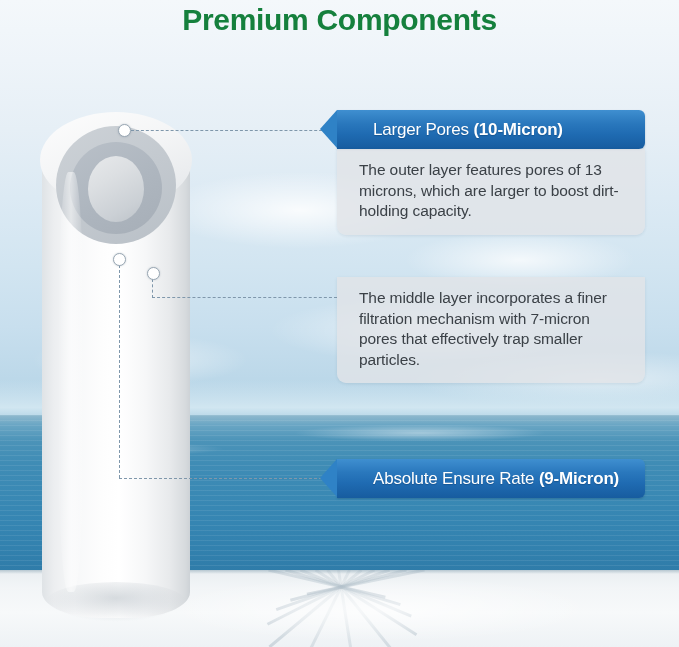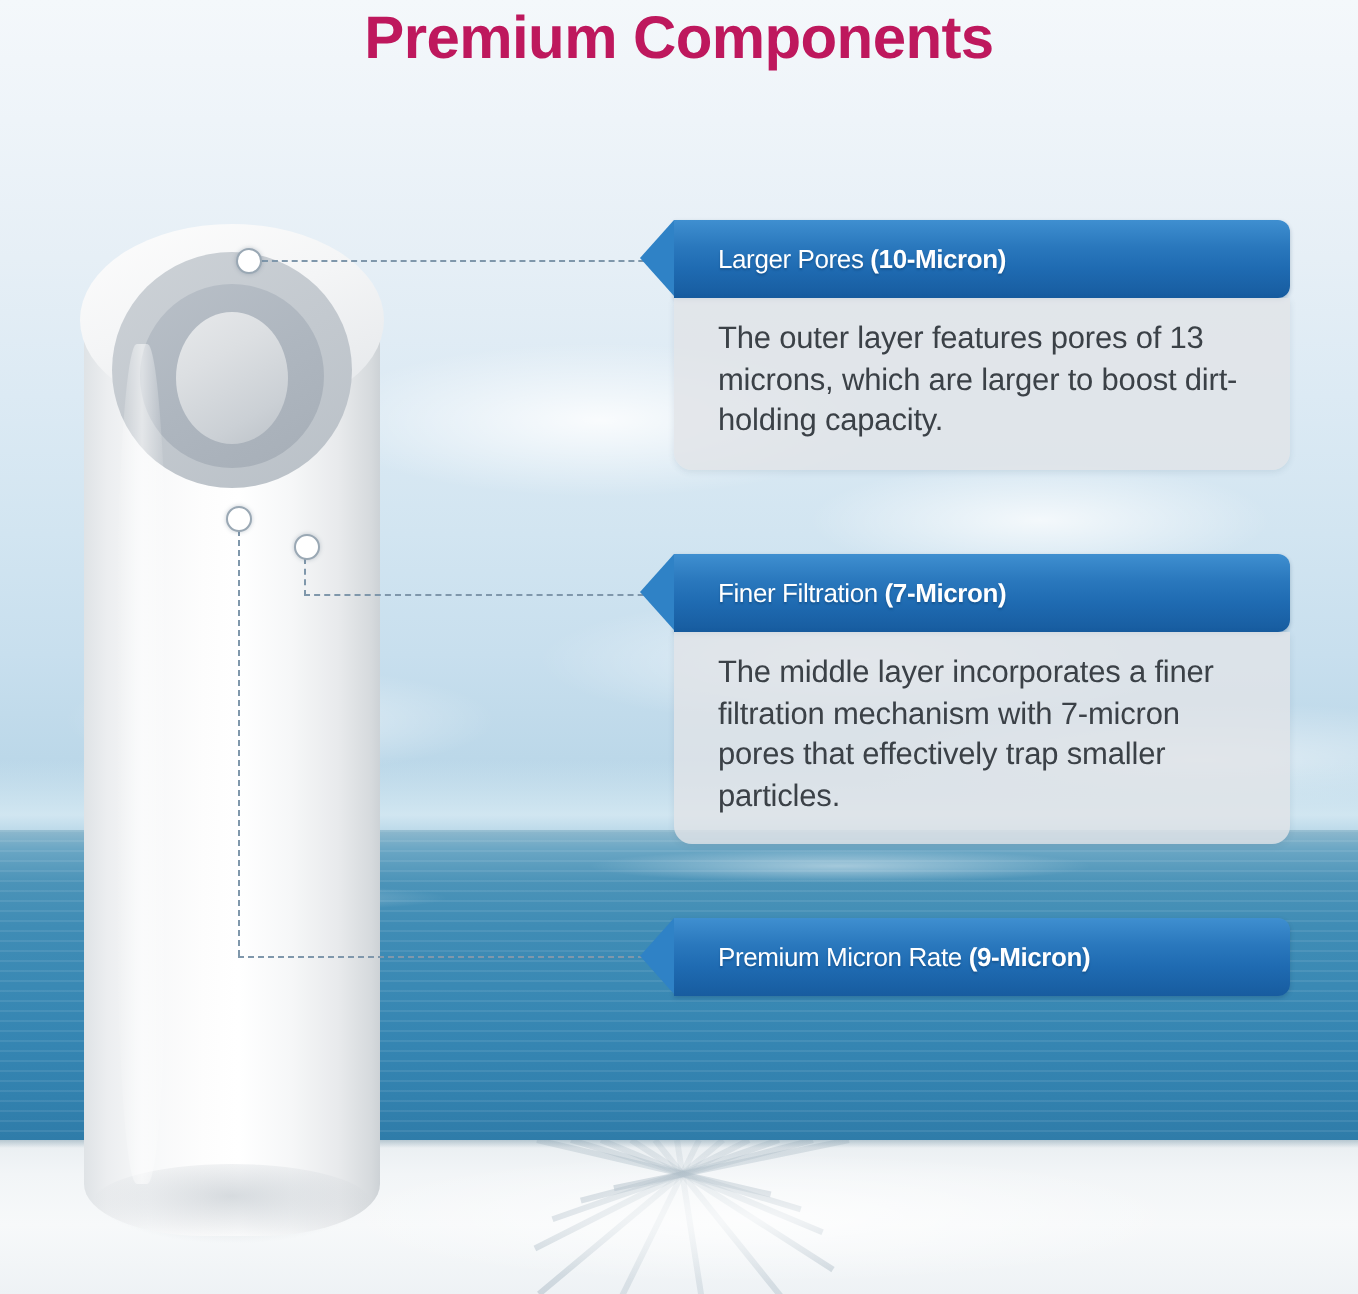--- a/index.html
+++ b/index.html
@@ -71,21 +71,21 @@
   }
   .dock-sheen{
     position:absolute;left:0;top:575px;width:679px;height:72px;
     background:radial-gradient(ellipse 300px 45px at 380px 34px, rgba(255,255,255,.75), rgba(255,255,255,0) 72%);
   }
 
   
   .title{
     position:absolute;left:0;top:2px;width:679px;
     text-align:center;
-    color:#be185d;
+    color:#15803d;
     font-weight:bold;
     font-size:30px;
     line-height:35px;
     letter-spacing:-0.3px;
   }
   .title-line{display:block;}
 
   
   .cartridge{position:absolute;left:40px;top:112px;width:152px;height:518px;}
   .cart-body{
@@ -143,22 +143,22 @@
   
   .callout{position:absolute;width:308px;}
   .co-head{
     position:relative;height:39px;
     background:linear-gradient(180deg,#3f8fd0 0%,#2a78bd 34%,#1f6bb2 62%,#175c9f 100%);
     border-radius:0 6px 6px 0;
     box-shadow:0 1px 2px rgba(20,60,100,.28);
     display:flex;align-items:center;
   }
   .co-head-text{
-    color:#ffffff;font-size:13px;line-height:19px;
-    padding-left:22px;letter-spacing:-0.2px;white-space:nowrap;
+    color:#ffffff;font-size:17px;line-height:19px;
+    padding-left:36px;letter-spacing:-0.2px;white-space:nowrap;
     text-shadow:0 1px 1px rgba(10,50,90,.35);
   }
   .co-head-text b{font-weight:bold;}
   .co-arrow{
     position:absolute;left:-17px;top:0;width:0;height:0;
     border-top:19.5px solid transparent;
     border-bottom:19.5px solid transparent;
     border-right:17px solid #2f82c6;
   }
   .co-body{
@@ -230,29 +230,25 @@
     <div class="co-head">
       <span class="co-arrow"></span>
       <span class="co-head-text"><span>Larger Pores </span><b>(10-Micron)</b></span>
     </div>
     <div class="co-body">
       <div class="co-body-text">The outer layer features pores of 13 microns, which are larger to boost dirt-holding capacity.</div>
     </div>
   </div>
 
   <div class="callout" style="left:337px; top:277px;">
-    <div class="co-head">
-      <span class="co-arrow"></span>
-      <span class="co-head-text"><span>Finer Filtration </span><b>(7-Micron)</b></span>
-    </div>
     <div class="co-body">
       <div class="co-body-text">The middle layer incorporates a finer filtration mechanism with 7-micron pores that effectively trap smaller particles.</div>
     </div>
   </div>
 
   <div class="callout" style="left:337px; top:459px;">
     <div class="co-head">
       <span class="co-arrow"></span>
-      <span class="co-head-text"><span>Premium Micron Rate </span><b>(9-Micron)</b></span>
+      <span class="co-head-text"><span>Absolute Ensure Rate </span><b>(9-Micron)</b></span>
     </div>
   </div>
 
 </div>
 
 </body></html>

